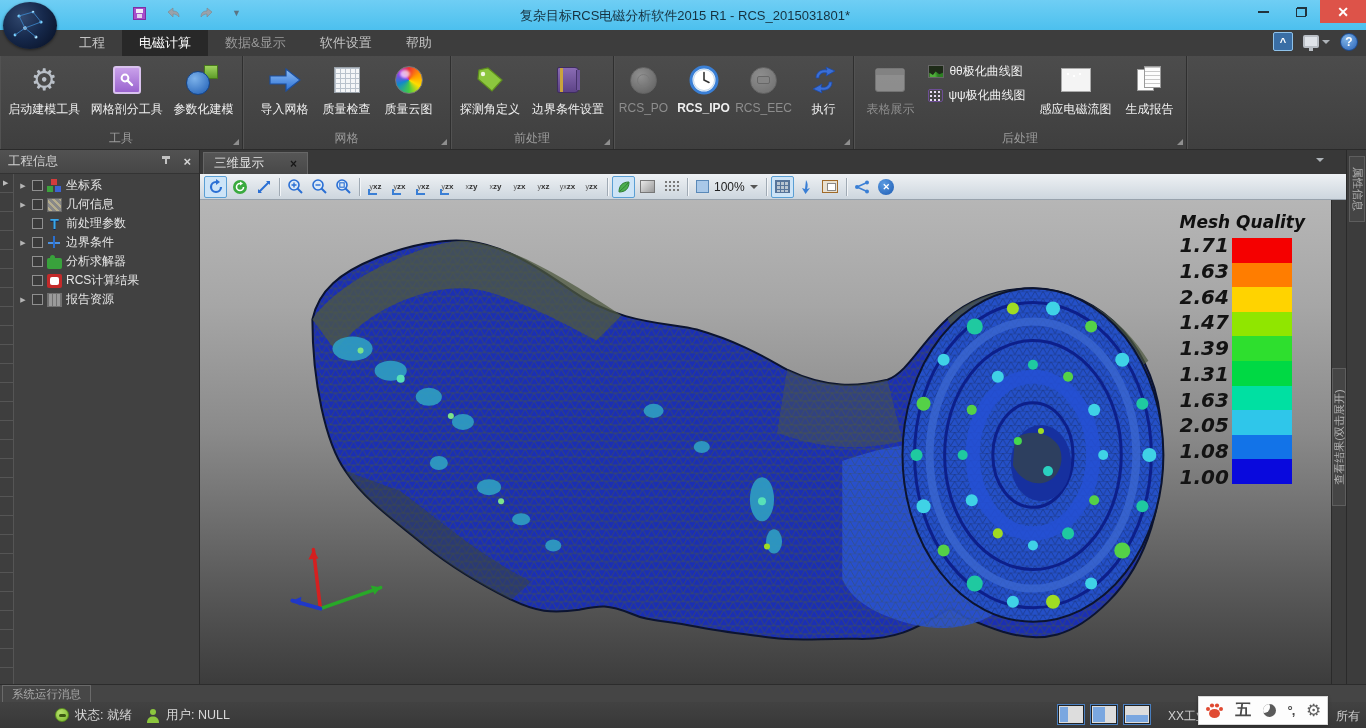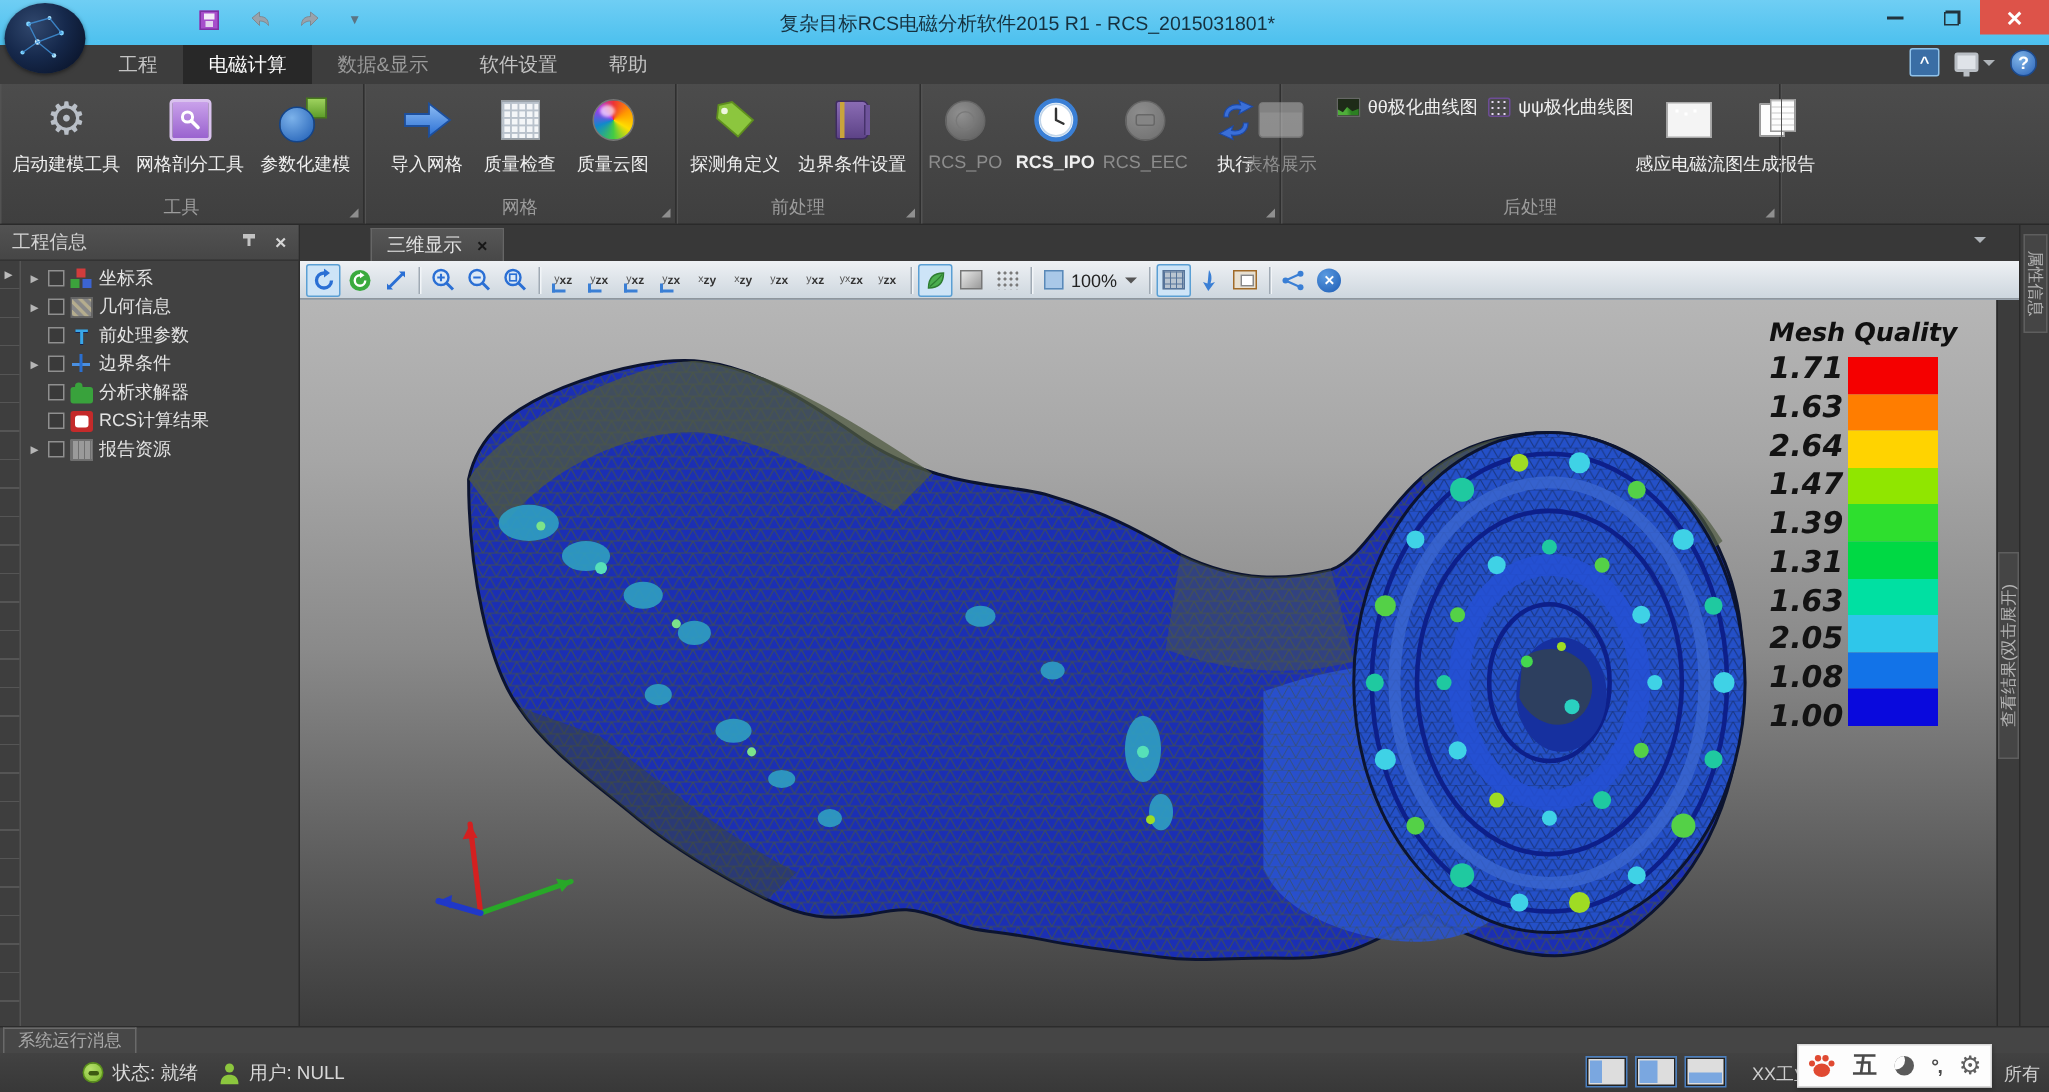--- a/index.html
+++ b/index.html
@@ -47,21 +47,21 @@
   .ribbon-body { height:94px; background:linear-gradient(#4c4c4c,#3f3f3f); display:flex; flex:0 0 94px; border-bottom:1px solid #2a2a2a; }
   .rgroup { position:relative; display:flex; flex-direction:column; border-right:1px solid #2f2f2f; box-shadow:1px 0 0 #525252 inset; }
   .rgroup-buttons { flex:1; display:flex; align-items:flex-start; justify-content:center; padding:3px 4px 0 4px; gap:2px; }
   .rgroup-label { height:19px; text-align:center; color:#9c9c9c; font-size:12px; line-height:17px;font-family:Liberation Serif, serif; }
   .launcher { position:absolute; right:3px; bottom:4px; width:0; height:0; border-left:6px solid transparent; border-bottom:6px solid #8f8f8f; }
   .big-btn { display:flex; flex-direction:column; align-items:center; padding:2px 6px; min-width:58px; }
   .big-btn .bicon { height:38px; display:flex; align-items:center; justify-content:center; }
   .big-btn .blabel { color:#efefef; font-size:12px; white-space:nowrap; margin-top:2px; }
   .big-btn.disabled .blabel { color:#8d8d8d; }
   .big-btn.disabled .bicon { opacity:.45; filter:grayscale(1); }
-  .small-stack { display:flex; flex-direction:row; justify-content:center; gap:7px; padding:4px 6px; }
+  .small-stack { display:flex; flex-direction:column; justify-content:center; gap:7px; padding:4px 6px; }
   .small-btn { display:flex; align-items:center; gap:5px; color:#efefef; white-space:nowrap; }
 
   
   .gear-glyph { font-size:30px; color:#b9bfc7; line-height:30px; }
   .param-ico { position:relative; width:34px; height:30px; }
   .param-ico .sq { position:absolute; right:2px; top:0; width:14px; height:14px; background:linear-gradient(#9ed25e,#5f9e2a); border:1px solid #47781c; }
   .param-ico .sp { position:absolute; left:0; bottom:0; width:24px; height:24px; border-radius:50%; background:radial-gradient(circle at 35% 30%, #7cb2ea, #1d5cb4); border:1px solid #134489; }
   .meshtool-ico { width:28px; height:28px; background:linear-gradient(#c9a1ea,#9a63cf); border:2px solid #d9c2ee; border-radius:3px; display:flex; align-items:center; justify-content:center; }
   .import-arrow svg { display:block; }
   .gridcheck-ico { width:26px; height:26px; background:#f4f6f8; border:1px solid #9aa2aa;
@@ -121,21 +121,21 @@
   .ic-solver { background:#39a23c; border-radius:2px; width:12px; height:11px; top:2px; }
   .ic-solver::after { content:""; position:absolute; left:3px; top:-3px; width:5px; height:5px; border-radius:50%; background:#39a23c; }
   .ic-rcs { background:#c42a2a; border-radius:2px; }
   .ic-rcs::after { content:""; position:absolute; inset:3px; background:#fff; border-radius:2px; }
   .ic-report { background:#9a9a9a; border:1px solid #707070;
     background-image:linear-gradient(90deg,#707070 1px, transparent 1px); background-size:4px 100%; }
 
   
   .center { flex:1; display:flex; flex-direction:column; min-width:0; }
   .doc-tabbar { height:24px; background:#383838; display:flex; align-items:flex-end; padding-left:3px; position:relative; flex:0 0 24px; }
-  .doc-tab { height:22px; background:linear-gradient(#565656,#484848); border:1px solid #666; border-bottom:none; color:#e2e2e2; display:flex; align-items:center; gap:10px; padding:0 10px; font-size:12.5px;margin-left:44px; }
+  .doc-tab { height:22px; background:linear-gradient(#565656,#484848); border:1px solid #666; border-bottom:none; color:#e2e2e2; display:flex; align-items:center; gap:26px; padding:0 10px; font-size:12.5px; }
   .doc-tab .tab-close { color:#171717; font-weight:bold; font-size:12px; }
   .tabbar-caret { position:absolute; right:22px; top:8px; }
   .viewport-toolbar { height:26px; background:linear-gradient(#eef1f4,#cdd6de); border-bottom:1px solid #98a2ac; display:flex; align-items:center; padding:0 4px; gap:1px; flex:0 0 26px; }
   .tb-btn { width:23px; height:22px; display:flex; align-items:center; justify-content:center; border:1px solid transparent; border-radius:2px; }
   .tb-btn.active { background:#cde4f7; border-color:#5a9fd4; }
   .tb-sep { width:1px; height:18px; background:#a0aab4; box-shadow:1px 0 0 #f2f5f8; margin:0 3px; }
   .vbtn { font-size:8px; color:#333; line-height:7px; text-align:center; font-weight:bold; position:relative; }
   .vbtn .sup { display:block; font-size:7px; color:#555; font-weight:normal; }
   .vbtn .ax { position:absolute; left:3px; bottom:2px; width:9px; height:6px; border-left:2px solid #3a7fd5; border-bottom:2px solid #3a7fd5; }
   .leafbtn svg, .tb-btn svg { display:block; }

